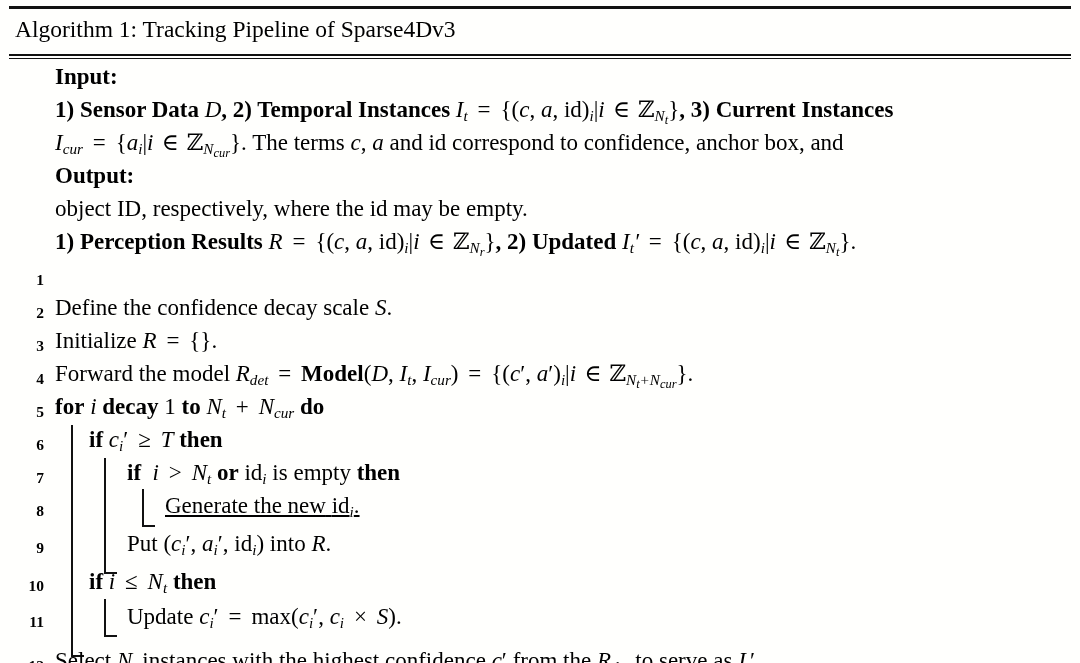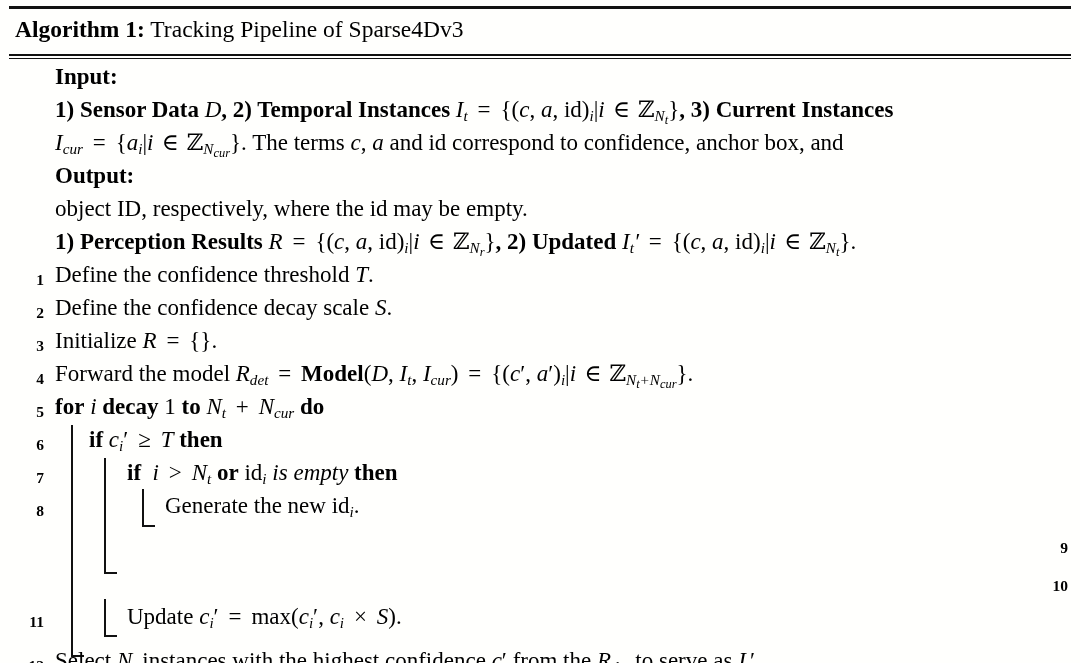--- a/index.html
+++ b/index.html
@@ -37,36 +37,35 @@
     margin: 5px 0 0 0;
   }
 
   
   .caption {
     font-size: 23.5px;
     line-height: 1.26;
     padding: 6px 2px 4px 6px;
     white-space: nowrap;
   }
-  .caption .capnum { font-weight: bold; }
+  .caption .capnum { font-weight: normal; }
 
   
   .algo-body {
     padding: 5px 0 2px 0;
     font-size: 23px;
     line-height: 1.0;
   }
 
   .line {
     position: relative;
     display: flex;
     align-items: flex-start;
     min-height: 31px;
     padding: 1px 0 1px 0;
-    justify-content: flex-end;
   }
 
   .lineno {
     width: 38px;
     flex: 0 0 38px;
     text-align: right;
     font-size: 15.5px;
     font-weight: bold;
     font-family: "Liberation Serif", "DejaVu Serif", serif;
     padding-top: 9px;
@@ -99,21 +98,21 @@
     bottom: 0;
     width: 13px;
     border-bottom: 2.2px solid #111;
   }
 
   
   .mi { font-style: italic; font-family: "Liberation Serif", "DejaVu Serif", serif; }
   .mr { font-style: normal; }
   .bb { font-family: "DejaVu Serif", serif; font-style: normal; }
   .kw { font-weight: bold; font-style: normal; }
-  .it { font-style: italic; }
+  .it { }
   sub {
     font-size: 0.66em;
     vertical-align: baseline;
     position: relative;
     top: 0.30em;
     font-style: italic;
   }
   sub sub { font-size: 0.82em; top: 0.26em; }
   .prime { font-style: normal; }
   .op { padding: 0 0.18em; }
@@ -174,23 +173,20 @@
 
     <div class="line noline">
       <div class="lineno"></div>
       <div class="content">
         <span><span class="hdr">1) Perception Results</span> <span class="mi">R</span> <span class="op">=</span> {(<span class="mi">c</span>,&nbsp;<span class="mi">a</span>,&nbsp;<span class="mr">id</span>)<sub>i</sub>|<span class="mi">i</span> <span class="opn">∈</span> <span class="bb">ℤ</span><sub><span class="mi">N</span><sub>r</sub></sub>}<span class="hdr">,</span> <span class="hdr">2) Updated</span> <span class="mi">I</span><sub>t</sub><span class="prime" style="font-style:italic">′</span> <span class="op">=</span> {(<span class="mi">c</span>,&nbsp;<span class="mi">a</span>,&nbsp;<span class="mr">id</span>)<sub>i</sub>|<span class="mi">i</span> <span class="opn">∈</span> <span class="bb">ℤ</span><sub><span class="mi">N</span><sub>t</sub></sub>}.</span>
       </div>
     </div>
 
     <div class="line">
       <div class="lineno">1</div>
-      <div class="content">
-        <span><span class="txt">Define the confidence threshold</span> <span class="mi">T</span>.</span>
-      </div>
     </div>
 
     <div class="line">
       <div class="lineno">2</div>
       <div class="content">
         <span><span class="txt">Define the confidence decay scale</span> <span class="mi">S</span>.</span>
       </div>
     </div>
 
     <div class="line">
@@ -229,31 +225,37 @@
       <div class="lineno">7</div>
       <div class="content" style="padding-left: 80px;">
         <span><span class="kw">if</span>&nbsp; <span class="mi">i</span> <span class="op">&gt;</span> <span class="mi">N</span><sub>t</sub> <span class="kw">or</span> <span class="mr">id</span><sub>i</sub> <span class="it">is empty</span> <span class="kw">then</span></span>
       </div>
 
       <div class="guide" style="left: 133px; top: 29px; height: 38px;"></div>
     </div>
 
     <div class="line">
       <div class="lineno">8</div>
-      <div class="content" style="padding-left: 118px;">
+      <div class="content" style="padding-left: 118px; text-decoration: underline;">
         <span><span class="txt">Generate the new</span> <span class="mr">id</span><sub>i</sub>.</span>
       </div>
     </div>
 
     <div class="line" style="min-height:38px;">
       <div class="lineno" style="padding-top:13px;">9</div>
+      <div class="content" style="padding-left: 80px; padding-top: 5px;">
+        <span><span class="txt">Put</span> (<span class="mi">c</span><sub>i</sub>′,&nbsp;<span class="mi">a</span><sub>i</sub>′,&nbsp;<span class="mr">id</span><sub>i</sub>) <span class="txt">into</span> <span class="mi">R</span>.</span>
+      </div>
     </div>
 
     <div class="line" style="min-height:36px;">
       <div class="lineno" style="padding-top:11px;">10</div>
+      <div class="content" style="padding-left: 42px; padding-top: 3px;">
+        <span><span class="kw">if</span> <span class="mi">i</span> <span class="op">≤</span> <span class="mi">N</span><sub>t</sub> <span class="kw">then</span></span>
+      </div>
 
       <div class="guide" style="left: 95px; top: 33px; height: 38px;"></div>
     </div>
 
     <div class="line">
       <div class="lineno">11</div>
       <div class="content" style="padding-left: 80px;">
         <span><span class="txt">Update</span> <span class="mi">c</span><sub>i</sub>′ <span class="op">=</span> <span class="mr">max</span>(<span class="mi">c</span><sub>i</sub>′,&nbsp;<span class="mi">c</span><sub>i</sub> <span class="op">×</span> <span class="mi">S</span>).</span>
       </div>
     </div>

